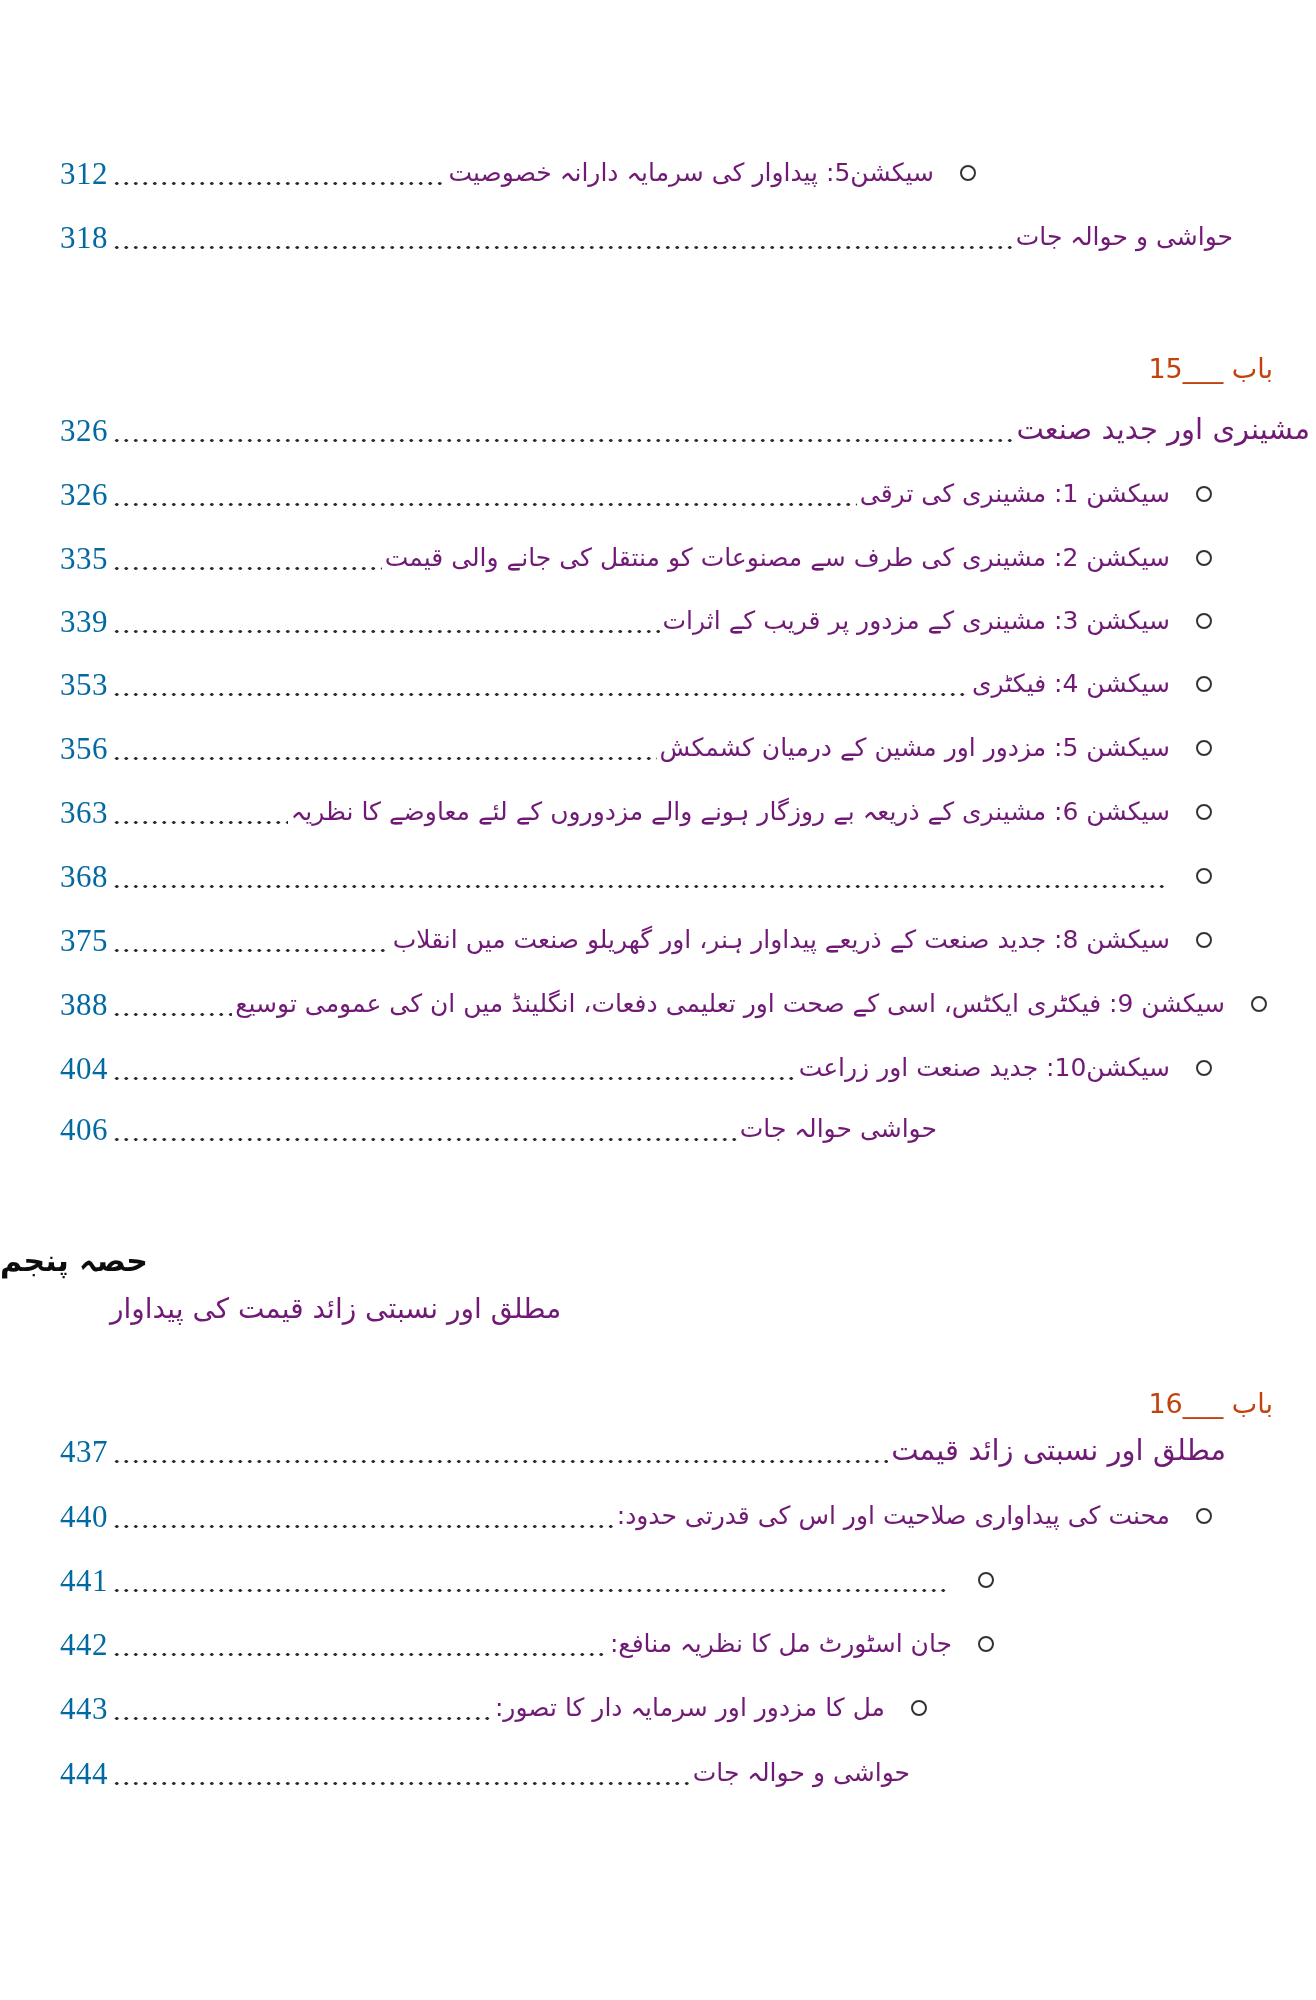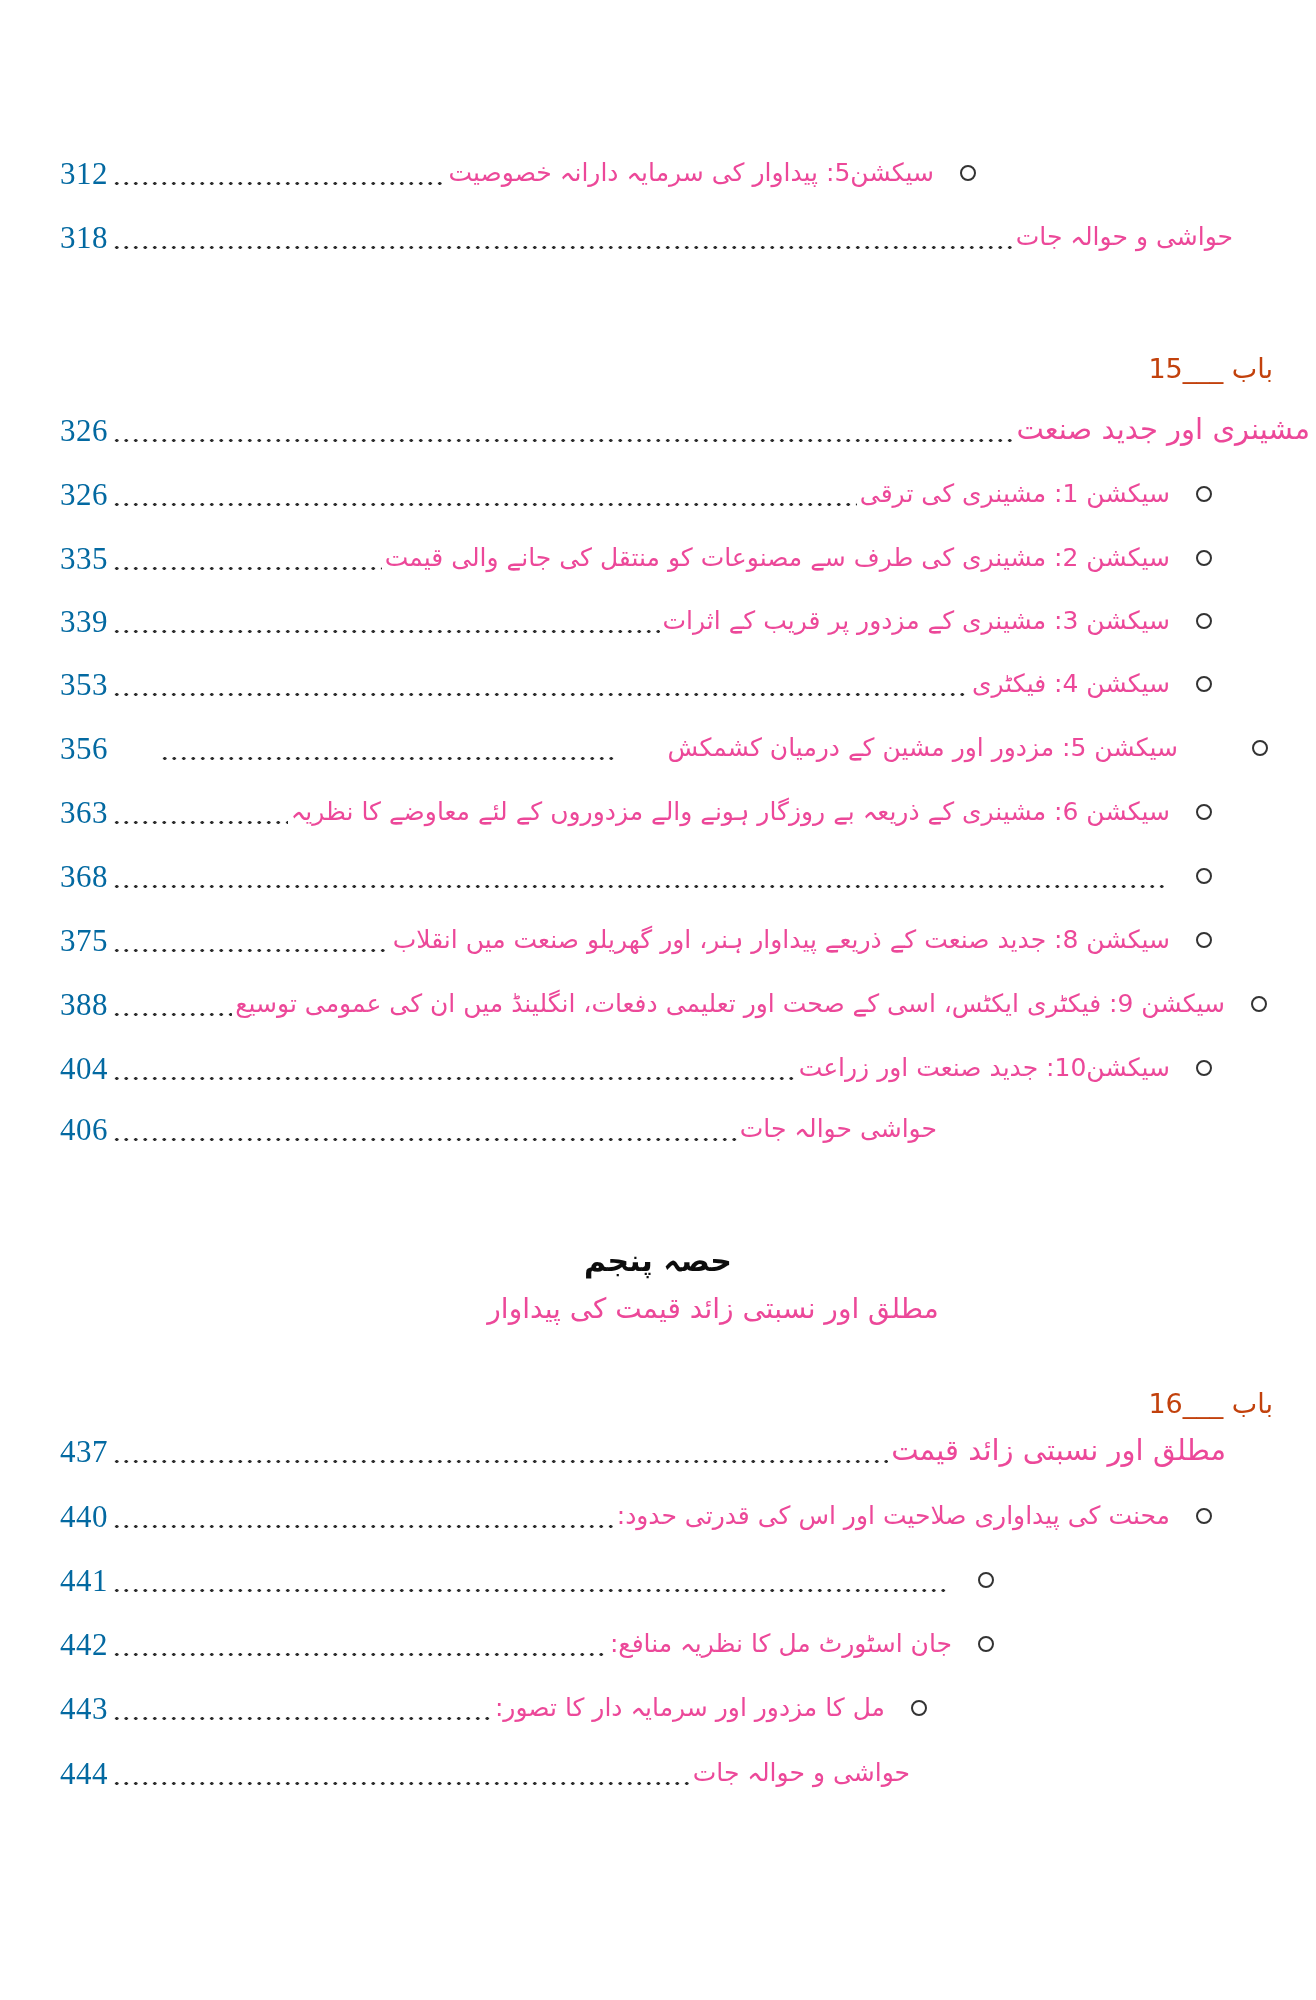--- a/index.html
+++ b/index.html
@@ -17,26 +17,26 @@
     font-size:31px;color:#0369a1;letter-spacing:.5px;flex:0 0 auto;
     line-height:1;
   }
   .leader{
     flex:1 1 auto;align-self:flex-end;height:5px;margin:0 3px 10px 4px;
     background-image:radial-gradient(circle,#2a2a2a 1.55px,rgba(0,0,0,0) 1.8px);
     background-size:9.5px 5px;background-repeat:repeat-x;background-position:0 50%;
   }
   .txt{
     direction:rtl;unicode-bidi:isolate;white-space:nowrap;
-    font-size:25px;color:#ec4899;line-height:1.15;flex:0 0 auto;
+    font-size:25px;color:#701a75;line-height:1.15;flex:0 0 auto;
   }
   .chapter .txt{font-size:29px;}
   .bab{justify-content:flex-end;}
   .bab .txt{font-size:27px;color:#c2410c;}
-  .part-title,.part-subtitle{left:0;justify-content:center;}
+  .part-title,.part-subtitle{left:0;justify-content:flex-start;}
   .part-title .txt{font-size:30px;font-weight:bold;color:#0d0d0d;}
   .part-subtitle .txt{font-size:28px;}
   .bullet{
     width:12px;height:12px;border:2px solid #333;border-radius:50%;
     margin-left:26px;flex:0 0 auto;background:transparent;
   }
 </style>
 </head>
 <body>
 
@@ -77,21 +77,21 @@
       <span class="leader"></span>
       <span class="txt">سیکشن 3: مشینری کے مزدور پر قریب کے اثرات</span>
       <span class="bullet"></span>
     </div>
     <div class="row item" style="top: 661px; padding-right: 104px;">
       <span class="num">353</span>
       <span class="leader"></span>
       <span class="txt">سیکشن 4: فیکٹری</span>
       <span class="bullet"></span>
     </div>
-    <div class="row item" style="top: 725px; padding-right: 48px; gap: 48px;">
+    <div class="row item" style="top: 725px; padding-right: 104px;">
       <span class="num">356</span>
       <span class="leader"></span>
       <span class="txt">سیکشن 5: مزدور اور مشین کے درمیان کشمکش</span>
       <span class="bullet"></span>
     </div>
     <div class="row item" style="top: 789px; padding-right: 104px;">
       <span class="num">363</span>
       <span class="leader"></span>
       <span class="txt">سیکشن 6: مشینری کے ذریعہ بے روزگار ہونے والے مزدوروں کے لئے معاوضے کا نظریہ</span>
       <span class="bullet"></span>

